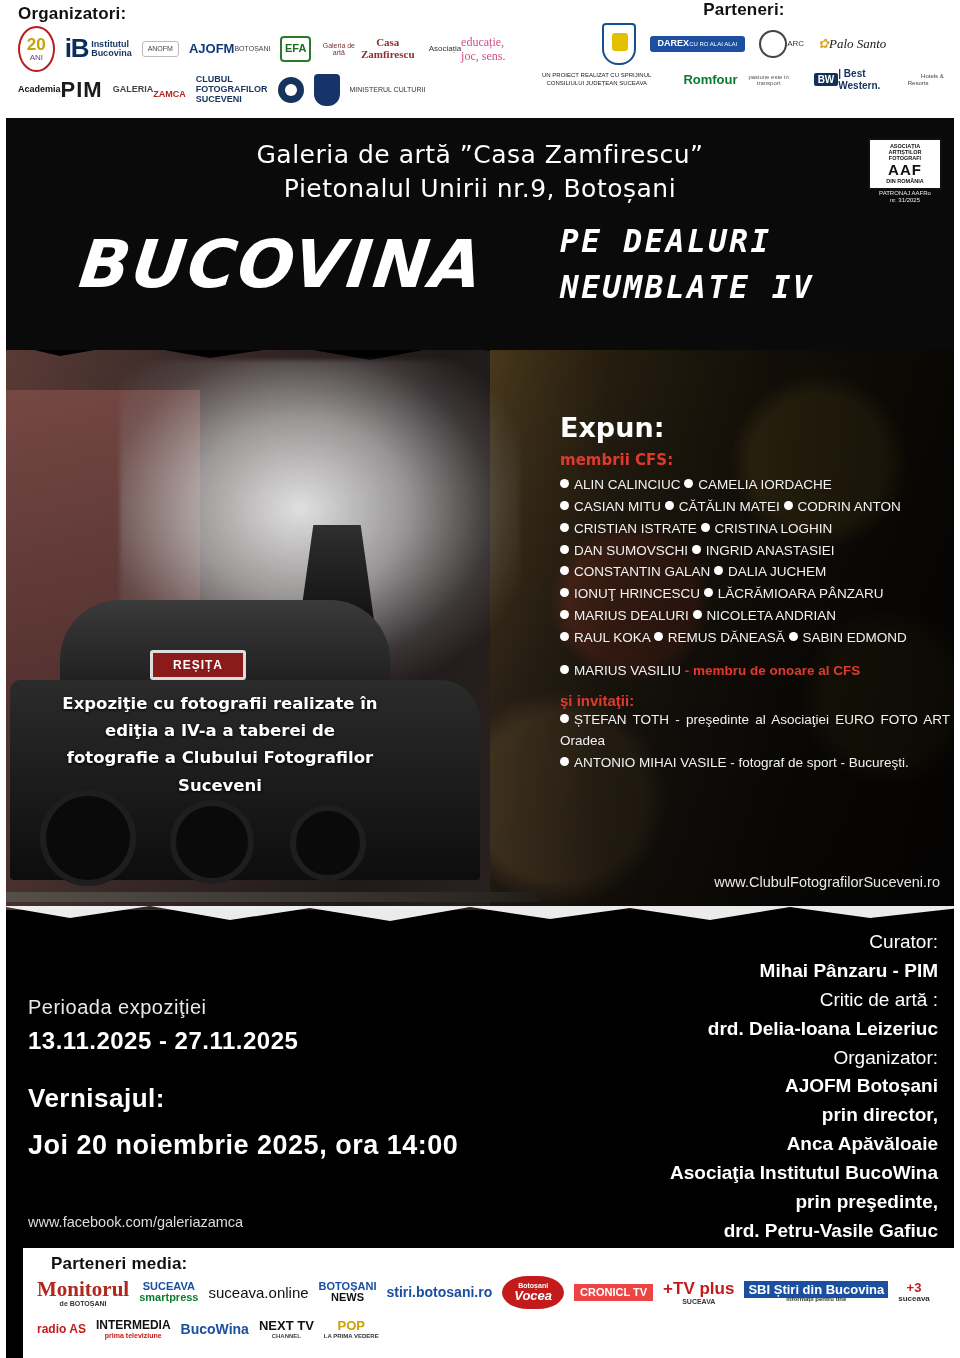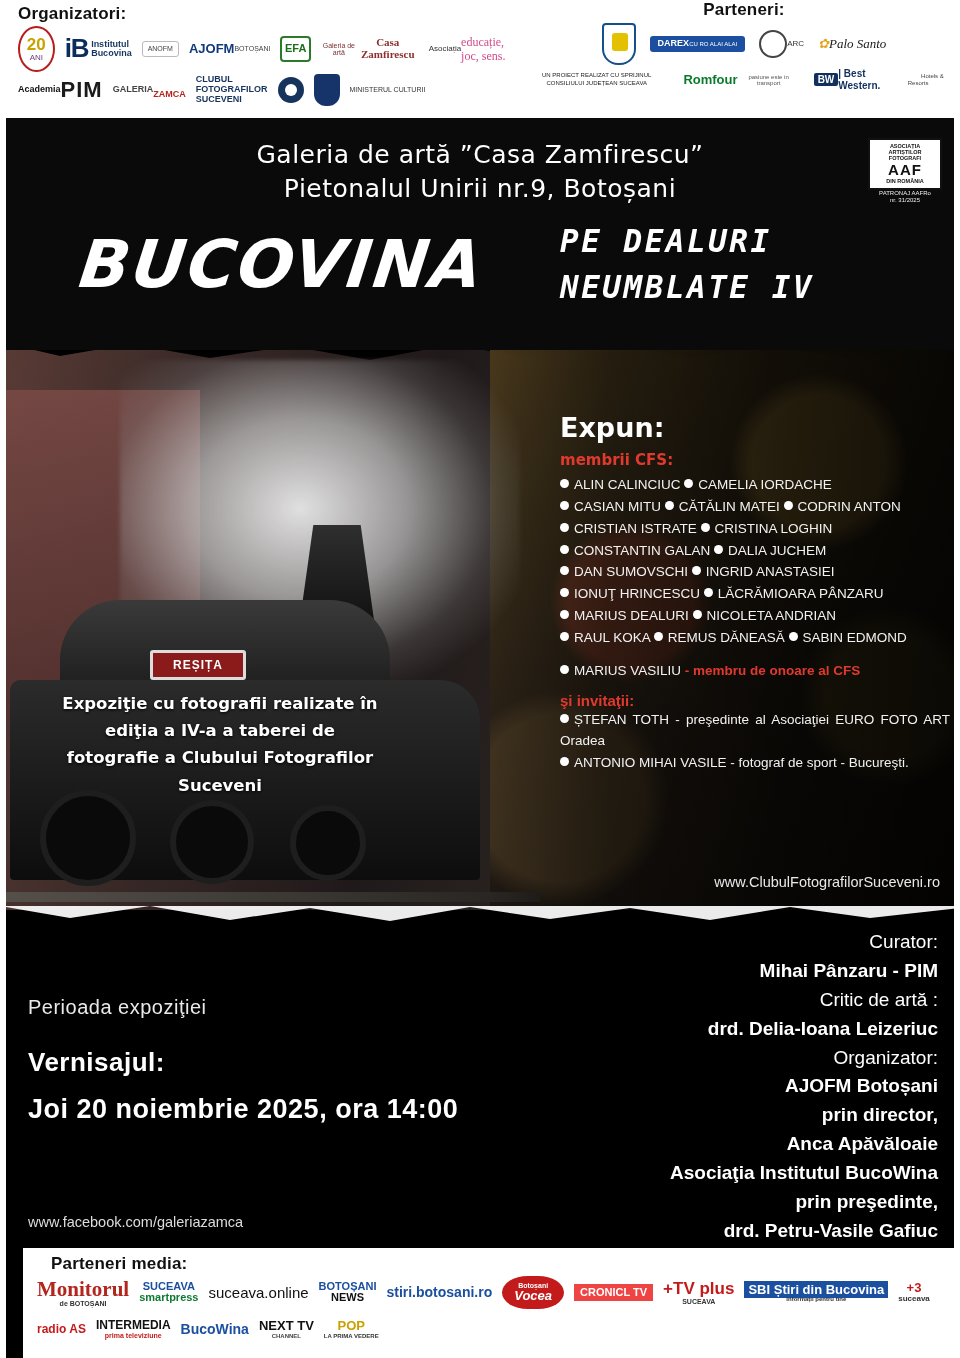--- a/index.html
+++ b/index.html
@@ -441,22 +441,22 @@
 
     <div class="caption-box">Expoziţie cu fotografii realizate în ediţia a IV-a a taberei de fotografie a Clubului Fotografilor Suceveni</div>
 
     <div class="expun">
       <div class="expun-title">Expun:</div>
       <div class="grp-title">membrii CFS:</div>
       <div class="names">
         <div><span class="nm"><span class="bullet"></span><span>ALIN CALINCIUC</span></span> <span class="nm"><span class="bullet"></span><span>CAMELIA IORDACHE</span></span></div>
         <div><span class="nm"><span class="bullet"></span><span>CASIAN MITU</span></span> <span class="nm"><span class="bullet"></span><span>CĂTĂLIN MATEI</span></span> <span class="nm"><span class="bullet"></span><span>CODRIN ANTON</span></span></div>
         <div><span class="nm"><span class="bullet"></span><span>CRISTIAN ISTRATE</span></span> <span class="nm"><span class="bullet"></span><span>CRISTINA LOGHIN</span></span></div>
+        <div><span class="nm"><span class="bullet"></span><span>DAN SUMOVSCHI</span></span> <span class="nm"><span class="bullet"></span><span>INGRID ANASTASIEI</span></span></div>
         <div><span class="nm"><span class="bullet"></span><span>CONSTANTIN GALAN</span></span> <span class="nm"><span class="bullet"></span><span>DALIA JUCHEM</span></span></div>
-        <div><span class="nm"><span class="bullet"></span><span>DAN SUMOVSCHI</span></span> <span class="nm"><span class="bullet"></span><span>INGRID ANASTASIEI</span></span></div>
         <div><span class="nm"><span class="bullet"></span><span>IONUŢ HRINCESCU</span></span> <span class="nm"><span class="bullet"></span><span>LĂCRĂMIOARA PÂNZARU</span></span></div>
         <div><span class="nm"><span class="bullet"></span><span>MARIUS DEALURI</span></span> <span class="nm"><span class="bullet"></span><span>NICOLETA ANDRIAN</span></span></div>
         <div><span class="nm"><span class="bullet"></span><span>RAUL KOKA</span></span> <span class="nm"><span class="bullet"></span><span>REMUS DĂNEASĂ</span></span> <span class="nm"><span class="bullet"></span><span>SABIN EDMOND</span></span></div>
       </div>
 
       <div class="honor">
         <span class="bullet"></span><span>MARIUS VASILIU</span>
         <span class="red">- membru de onoare al CFS</span>
       </div>
 
@@ -466,20 +466,21 @@
         <div><span class="bullet"></span><span>ANTONIO MIHAI VASILE - fotograf de sport - Bucureşti.</span></div>
       </div>
     </div>
 
     <div class="website">www.ClubulFotografilorSuceveni.ro</div>
   </div>
 
   <div class="lower">
     <div class="dates">
       <div class="per-label">Perioada expoziţiei</div>
+      <div class="per-value">13.11.2025 - 27.11.2025</div>
       <div class="vern-label">Vernisajul:</div>
       <div class="vern-value">Joi 20 noiembrie 2025, ora 14:00</div>
     </div>
     <div class="fb">www.facebook.com/galeriazamca</div>
 
     <div class="credits">
       <div class="lbl">Curator:</div>
       <div class="val">Mihai Pânzaru - PIM</div>
       <div class="lbl">Critic de artă :</div>
       <div class="val">drd. Delia-Ioana Leizeriuc</div>

